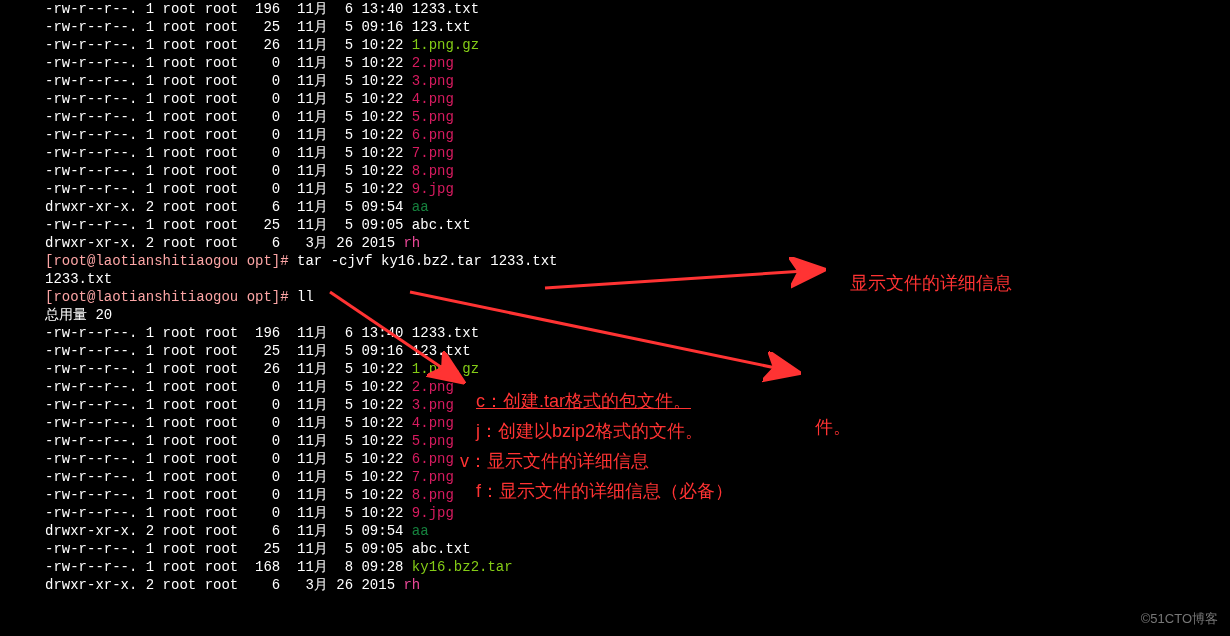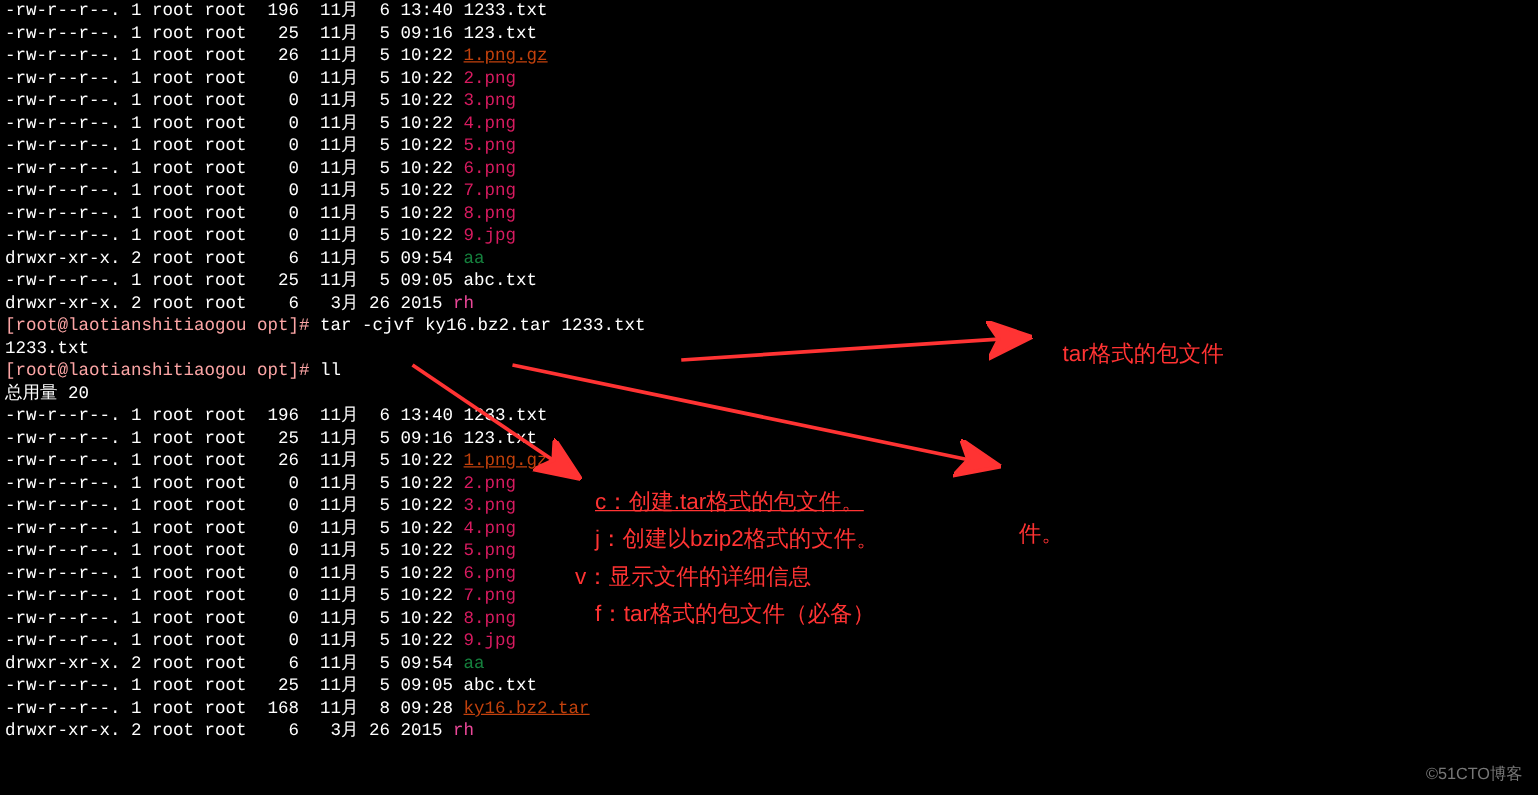--- a/index.html
+++ b/index.html
@@ -12,23 +12,23 @@
     color: #fff;
     width: 1230px;
     height: 636px;
     overflow: hidden;
     position: relative;
   }
   .terminal {
     padding: 0 4px;
     white-space: pre;
   }
-  .line { display: block; }
+  .line { display: block; margin-left: 41px; }
   .white { color: #ffffff; }
-  .red   { color: #c2410c; text-decoration: underline; }
+  .red   { color: #84cc16; }
   .cyan  { color: #15803d; }
   .blue  { color: #ec4899; }
   .magenta { color: #d81b60; }
   .prompt-brkt { color: #fca5a5; }
   .prompt-cmd  { color: #ffffff; }
 
   .annotation {
     position: absolute;
     color: #ff3333;
     font-family: "Microsoft YaHei", sans-serif;
@@ -48,31 +48,31 @@
     color: #777;
     font-family: "Microsoft YaHei", sans-serif;
     font-size: 13px;
   }
 </style>
 </head>
 <body>
 
 <div class="terminal" id="term"><span class="line"><span class="white">-rw-r--r--. 1 root root  196  11月  6 13:40 </span><span class="white">1233.txt</span></span><span class="line"><span class="white">-rw-r--r--. 1 root root   25  11月  5 09:16 </span><span class="white">123.txt</span></span><span class="line"><span class="white">-rw-r--r--. 1 root root   26  11月  5 10:22 </span><span class="red">1.png.gz</span></span><span class="line"><span class="white">-rw-r--r--. 1 root root    0  11月  5 10:22 </span><span class="magenta">2.png</span></span><span class="line"><span class="white">-rw-r--r--. 1 root root    0  11月  5 10:22 </span><span class="magenta">3.png</span></span><span class="line"><span class="white">-rw-r--r--. 1 root root    0  11月  5 10:22 </span><span class="magenta">4.png</span></span><span class="line"><span class="white">-rw-r--r--. 1 root root    0  11月  5 10:22 </span><span class="magenta">5.png</span></span><span class="line"><span class="white">-rw-r--r--. 1 root root    0  11月  5 10:22 </span><span class="magenta">6.png</span></span><span class="line"><span class="white">-rw-r--r--. 1 root root    0  11月  5 10:22 </span><span class="magenta">7.png</span></span><span class="line"><span class="white">-rw-r--r--. 1 root root    0  11月  5 10:22 </span><span class="magenta">8.png</span></span><span class="line"><span class="white">-rw-r--r--. 1 root root    0  11月  5 10:22 </span><span class="magenta">9.jpg</span></span><span class="line"><span class="white">drwxr-xr-x. 2 root root    6  11月  5 09:54 </span><span class="cyan">aa</span></span><span class="line"><span class="white">-rw-r--r--. 1 root root   25  11月  5 09:05 </span><span class="white">abc.txt</span></span><span class="line"><span class="white">drwxr-xr-x. 2 root root    6   3月 26 2015 </span><span class="blue">rh</span></span><span class="line"><span class="prompt-brkt">[root@laotianshitiaogou opt]#</span><span class="prompt-cmd"> tar -cjvf ky16.bz2.tar 1233.txt</span></span><span class="line white">1233.txt</span><span class="line"><span class="prompt-brkt">[root@laotianshitiaogou opt]#</span><span class="prompt-cmd"> ll</span></span><span class="line white">总用量 20</span><span class="line"><span class="white">-rw-r--r--. 1 root root  196  11月  6 13:40 </span><span class="white">1233.txt</span></span><span class="line"><span class="white">-rw-r--r--. 1 root root   25  11月  5 09:16 </span><span class="white">123.txt</span></span><span class="line"><span class="white">-rw-r--r--. 1 root root   26  11月  5 10:22 </span><span class="red">1.png.gz</span></span><span class="line"><span class="white">-rw-r--r--. 1 root root    0  11月  5 10:22 </span><span class="magenta">2.png</span></span><span class="line"><span class="white">-rw-r--r--. 1 root root    0  11月  5 10:22 </span><span class="magenta">3.png</span></span><span class="line"><span class="white">-rw-r--r--. 1 root root    0  11月  5 10:22 </span><span class="magenta">4.png</span></span><span class="line"><span class="white">-rw-r--r--. 1 root root    0  11月  5 10:22 </span><span class="magenta">5.png</span></span><span class="line"><span class="white">-rw-r--r--. 1 root root    0  11月  5 10:22 </span><span class="magenta">6.png</span></span><span class="line"><span class="white">-rw-r--r--. 1 root root    0  11月  5 10:22 </span><span class="magenta">7.png</span></span><span class="line"><span class="white">-rw-r--r--. 1 root root    0  11月  5 10:22 </span><span class="magenta">8.png</span></span><span class="line"><span class="white">-rw-r--r--. 1 root root    0  11月  5 10:22 </span><span class="magenta">9.jpg</span></span><span class="line"><span class="white">drwxr-xr-x. 2 root root    6  11月  5 09:54 </span><span class="cyan">aa</span></span><span class="line"><span class="white">-rw-r--r--. 1 root root   25  11月  5 09:05 </span><span class="white">abc.txt</span></span><span class="line"><span class="white">-rw-r--r--. 1 root root  168  11月  8 09:28 </span><span class="red">ky16.bz2.tar</span></span><span class="line"><span class="white">drwxr-xr-x. 2 root root    6   3月 26 2015 </span><span class="blue">rh</span></span></div>
 
-<div class="annotation" style="top:270px; left:850px;">tar格式的包文件</div>
+<div class="annotation" style="top:270px; left:850px;">显示文件的详细信息</div>
 
 <div class="annotation" style="top:388px; left:815px; width:400px;">
   <br>
   <span>件。</span>
 </div>
 
 <div class="annotation" style="top:388px; left:476px;text-decoration:underline;">c：创建.tar格式的包文件。</div>
 <div class="annotation" style="top:418px; left:476px;">j：创建以bzip2格式的文件。</div>
 <div class="annotation" style="top:448px; left:460px;">v：显示文件的详细信息</div>
-<div class="annotation" style="top:478px; left:476px;">f：tar格式的包文件（必备）</div>
+<div class="annotation" style="top:478px; left:476px;">f：显示文件的详细信息（必备）</div>
 
 <svg class="arrow" style="left:0; top:0;" width="1230" height="636">
   <defs>
     <marker id="ah" markerWidth="12" markerHeight="12" refX="10" refY="5" orient="auto">
       <path d="M0,0 L12,5 L0,10 L3,5 Z" fill="#ff3333"></path>
     </marker>
   </defs>
 
   <line x1="545" y1="288" x2="820" y2="270" stroke="#ff3333" stroke-width="3" marker-end="url(#ah)"></line>
 

